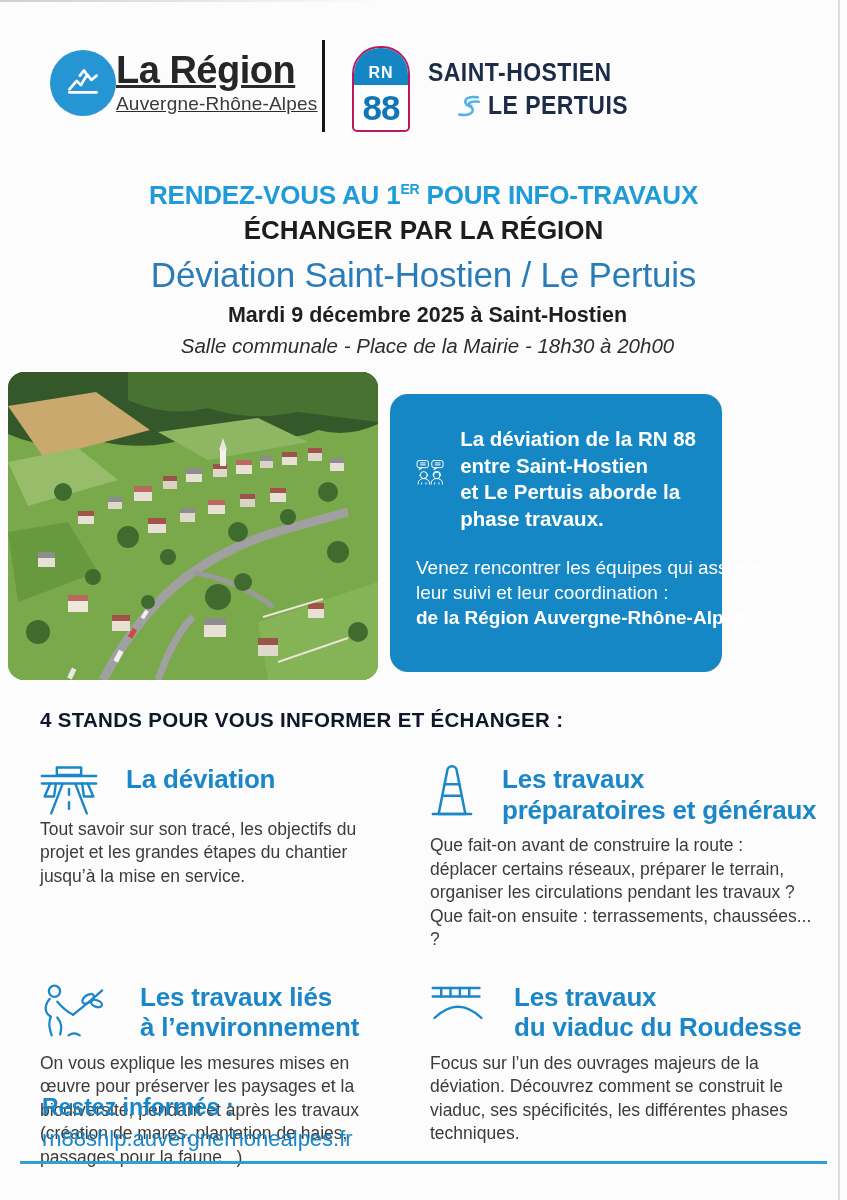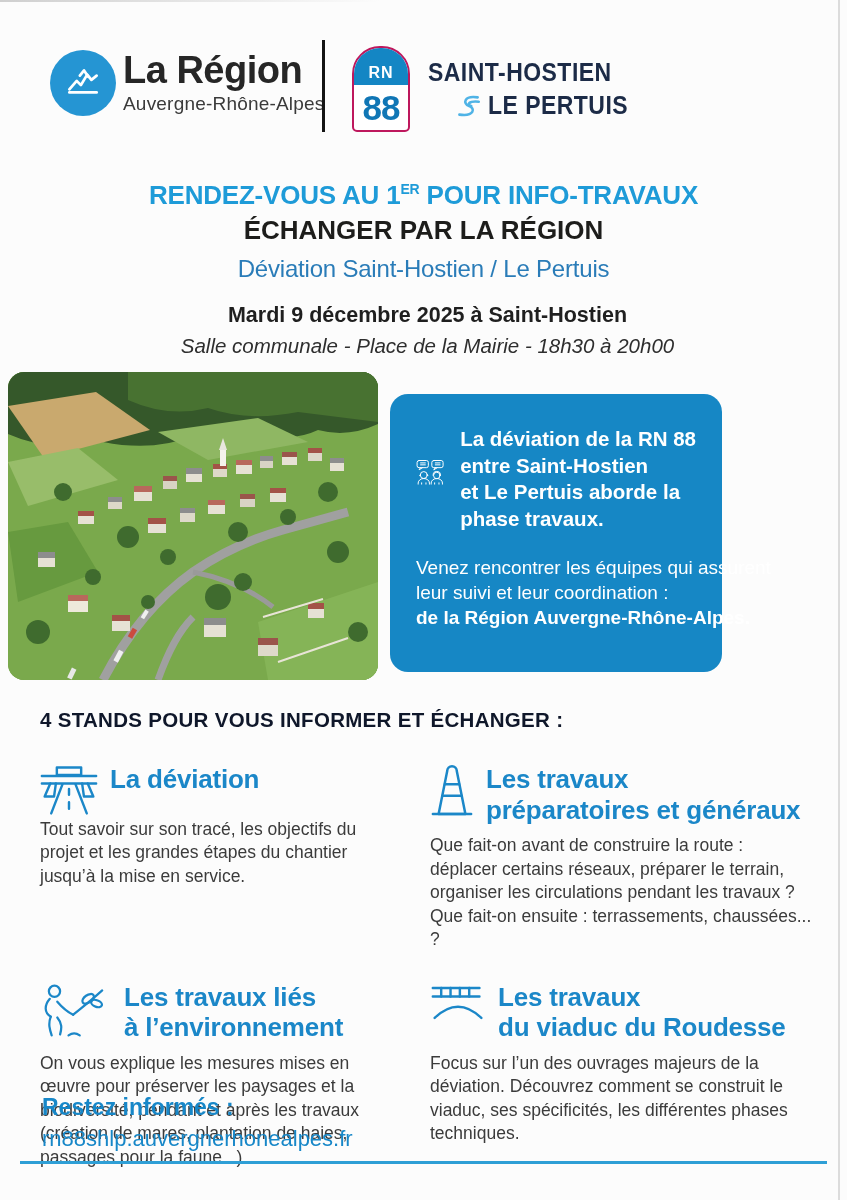--- a/index.html
+++ b/index.html
@@ -7,39 +7,39 @@
     position:relative;width:847px;height:1200px;margin:0 auto;
     background:#fcfcfc;overflow:hidden;
     font-family:"Liberation Sans", sans-serif;
     color:#2b2b2b;
   }
   .scan-edge-right{position:absolute;right:7px;top:0;width:2px;height:100%;background:#dcdcdc;}
   .scan-edge-top{position:absolute;top:0;left:0;width:100%;height:2px;background:linear-gradient(90deg,#cfcfcf,rgba(207,207,207,0) 45%);}
 
   
   .header{position:absolute;top:46px;left:50px;right:40px;height:92px;}
-  .region-logo{position:absolute;left:0;top:4px;display:flex;align-items:center;gap:7px;}
+  .region-logo{position:absolute;left:0;top:4px;display:flex;align-items:center;gap:0;text-decoration:underline;}
   .region-circle{width:66px;height:66px;border-radius:50%;background:#2595d3;display:flex;align-items:center;justify-content:center;}
   .region-name{font-size:38px;font-weight:bold;color:#262626;letter-spacing:-0.5px;line-height:1;}
   .region-sub{font-size:19px;color:#3a3a3a;margin-top:4px;letter-spacing:0.2px;}
   .header-divider{position:absolute;left:272px;top:-6px;width:3px;height:92px;background:#141414;}
   .shield{position:absolute;left:302px;top:0px;width:58px;height:86px;border:2px solid #be185d;border-radius:28px 28px 5px 5px;overflow:hidden;background:#fff;box-sizing:border-box;}
   .shield-top{height:34px;background:#1486c4;color:#fff;font-size:16px;font-weight:bold;display:flex;align-items:flex-end;justify-content:center;padding-bottom:3px;letter-spacing:1px;}
   .shield-num{height:46px;display:flex;align-items:center;justify-content:center;font-size:35px;font-weight:bold;color:#1076b5;letter-spacing:-1px;}
   .project-text{position:absolute;left:378px;top:12px;color:#1c2b47;}
   .project-line1{font-size:25px;font-weight:600;letter-spacing:0.5px;transform:scaleX(0.92);transform-origin:left;white-space:nowrap;}
   .project-line2{display:flex;align-items:center;gap:6px;margin-top:4px;margin-left:26px;}
   .project-line2 span{font-size:25px;font-weight:600;letter-spacing:0.5px;transform:scaleX(0.92);transform-origin:left;white-space:nowrap;}
 
   
   .title-block{position:absolute;top:180px;left:0;width:100%;text-align:center;}
   .title-l1{font-size:26px;font-weight:800;color:#1e9bd8;letter-spacing:-0.2px;}
   .title-l1 sup{font-size:14px;}
   .title-l2{font-size:26px;font-weight:800;color:#1d1d1b;margin-top:4px;}
-  .title-l3{font-size:24px;font-weight:400;color:#2a7cb8;margin-top:9px;letter-spacing:-0.2px;}
+  .title-l3{font-size:35px;font-weight:400;color:#2a7cb8;margin-top:9px;letter-spacing:-0.2px;}
 
   .date-block{position:absolute;top:303px;left:4px;width:100%;text-align:center;color:#1f1f1f;}
   .date-l1{font-size:21.5px;font-weight:bold;}
   .date-l2{font-size:20.5px;font-style:italic;margin-top:6px;color:#2e2e2e;}
 
   
   .hero{position:absolute;top:372px;left:0;width:100%;height:312px;}
   .photo{position:absolute;left:8px;top:0;width:370px;height:308px;border-radius:16px;overflow:hidden;background:#6f9c45;}
   .photo svg{display:block;width:100%;height:100%;}
   .info-box{position:absolute;left:390px;top:22px;width:332px;height:278px;background:#1687c5;border-radius:18px;box-sizing:border-box;padding:26px 26px 0 26px;color:#fff;}
@@ -47,21 +47,21 @@
   .box-title{font-size:20.5px;font-weight:700;line-height:1.3;padding-top:6px;}
   .box-title div{white-space:nowrap;}
   .box-para{margin-top:22px;font-size:19px;line-height:1.32;}
   .box-para .bold{font-weight:700;}
   .box-para div{white-space:nowrap;}
 
   
   .stands{position:absolute;top:708px;left:40px;width:772px;}
   .stands-heading{font-size:20.5px;font-weight:800;color:#0f172a;letter-spacing:0.3px;}
   .stands-grid{display:grid;grid-template-columns:362px 382px;column-gap:28px;row-gap:30px;margin-top:32px;}
-  .stand-head{display:flex;align-items:flex-start;gap:12px;}
+  .stand-head{display:flex;align-items:flex-start;gap:28px;}
   .stand-head .ic{flex:0 0 auto;}
   .stand-title{color:#1b87c8;font-size:26px;font-weight:700;line-height:1.18;letter-spacing:-0.2px;}
   .stand-title div{white-space:nowrap;}
   .stand-body{margin-top:9px;font-size:17.5px;line-height:1.34;color:#3b3b3b;}
   .tight-top{margin-top:2px;}
 
   
   .footer{position:absolute;top:1094px;left:42px;color:#1787c8;}
   .footer-label{font-size:23px;font-weight:800;}
   .footer-url{font-size:22px;margin-top:5px;}

